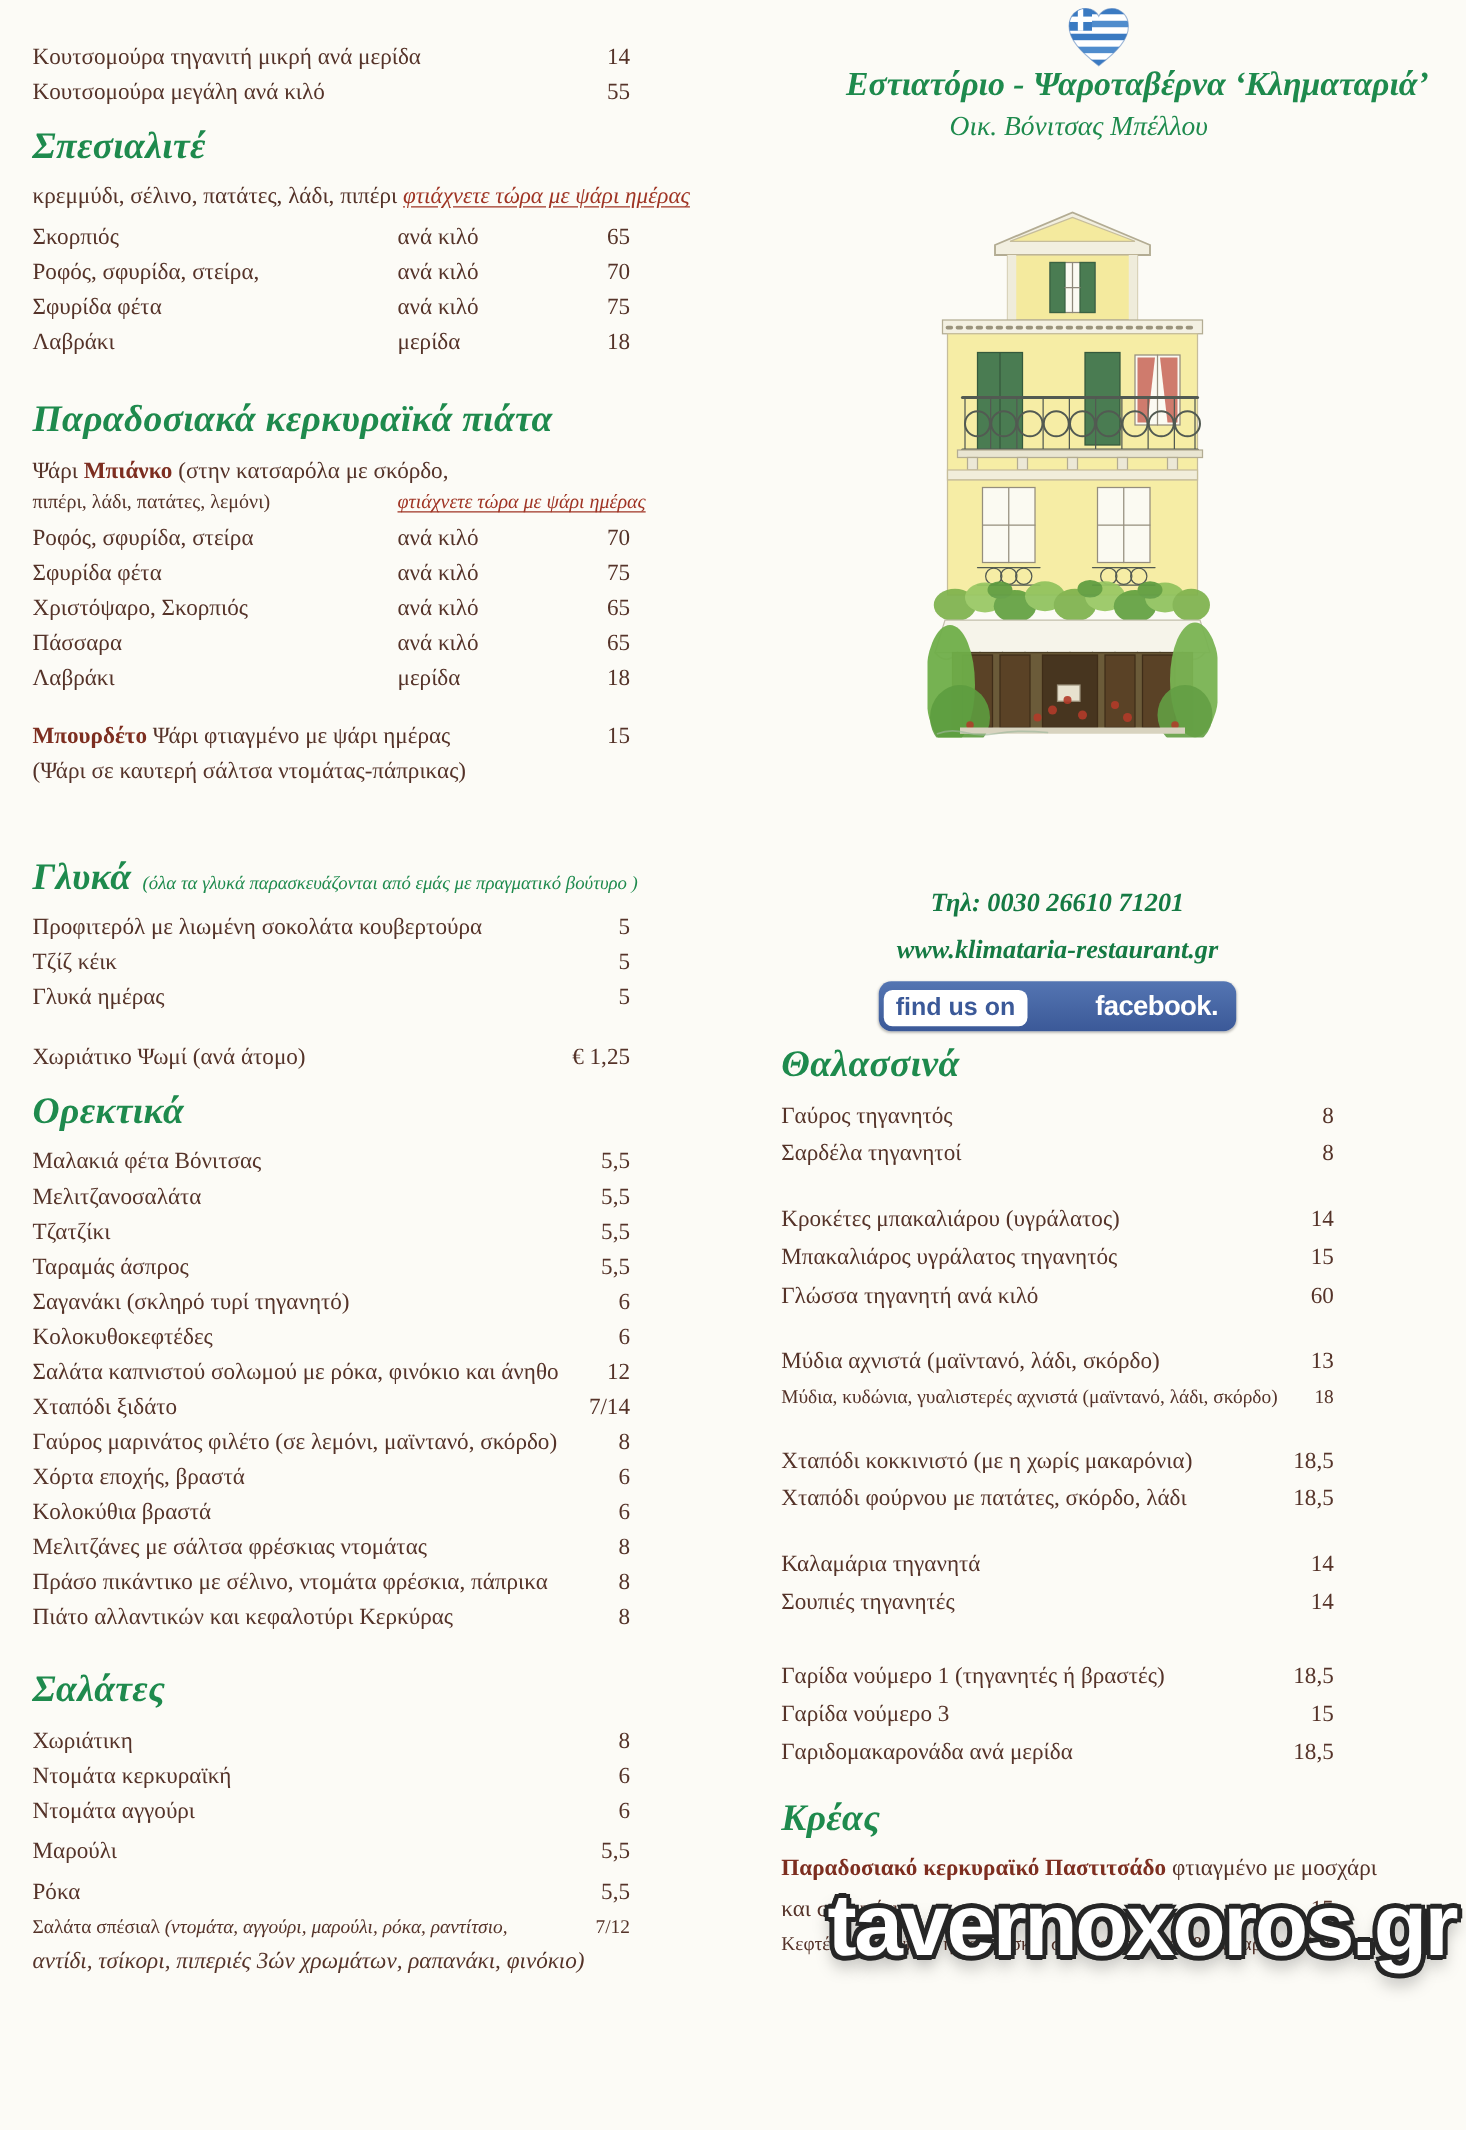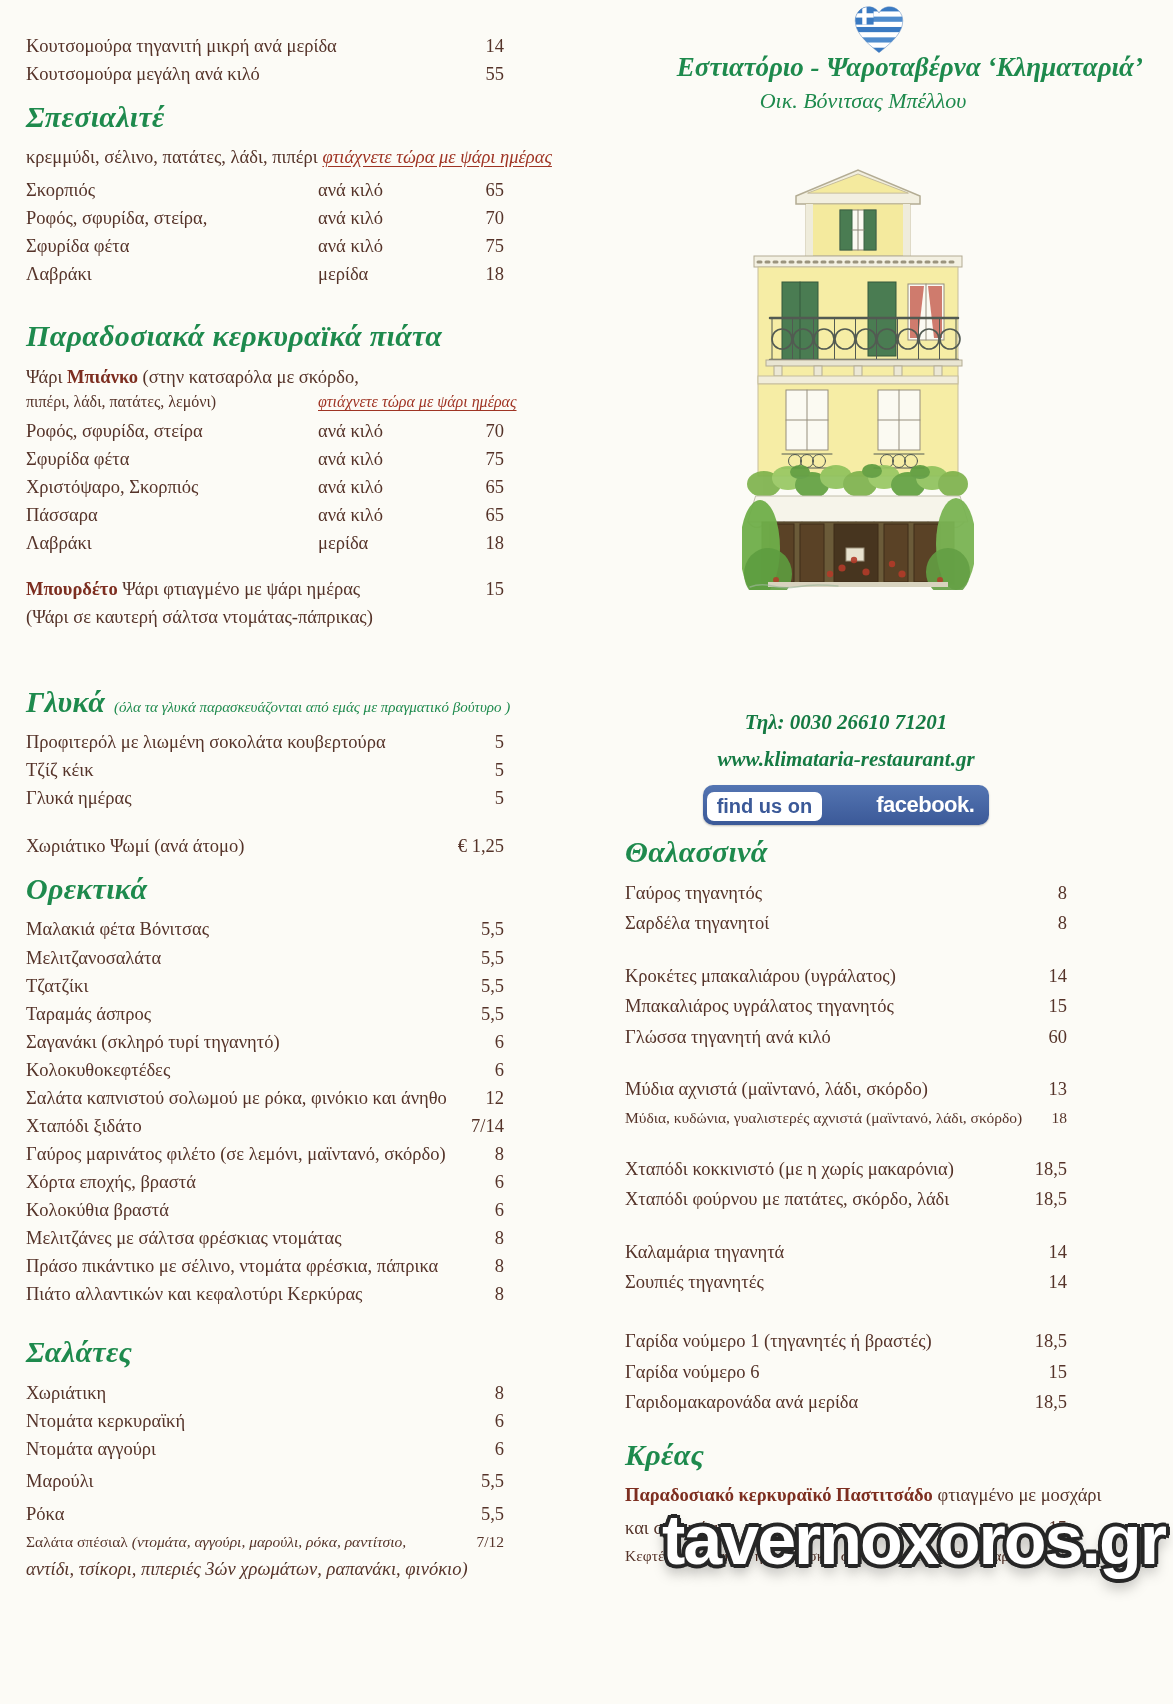--- a/index.html
+++ b/index.html
@@ -441,21 +441,21 @@
       <div class="mrow">
         <span class="nm"><span>Σουπιές τηγανητές</span></span>
         <span class="pr">14</span>
       </div>
       <div class="gap" style="height: 28px;"></div>
       <div class="mrow">
         <span class="nm"><span>Γαρίδα νούμερο 1 (τηγανητές ή βραστές)</span></span>
         <span class="pr">18,5</span>
       </div>
       <div class="mrow">
-        <span class="nm"><span>Γαρίδα νούμερο 6</span></span>
+        <span class="nm"><span>Γαρίδα νούμερο 3</span></span>
         <span class="pr">15</span>
       </div>
       <div class="mrow">
         <span class="nm"><span>Γαριδομακαρονάδα ανά μερίδα</span></span>
         <span class="pr">18,5</span>
       </div>
       <div class="gap" style="height: 2px;"></div>
       <div class="mh"><span>Κρέας</span></div>
       <div class="mtext"><span class="seg-bm">Παραδοσιακό κερκυραϊκό Παστιτσάδο</span><span> φτιαγμένο με μοσχάρι</span></div>
       <div class="gap" style="height: 6px;"></div>

